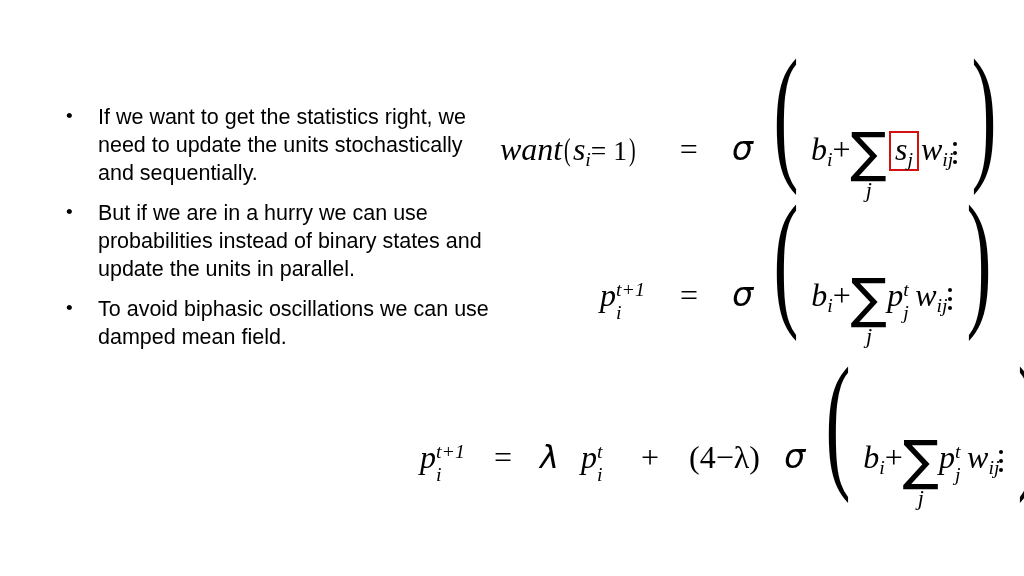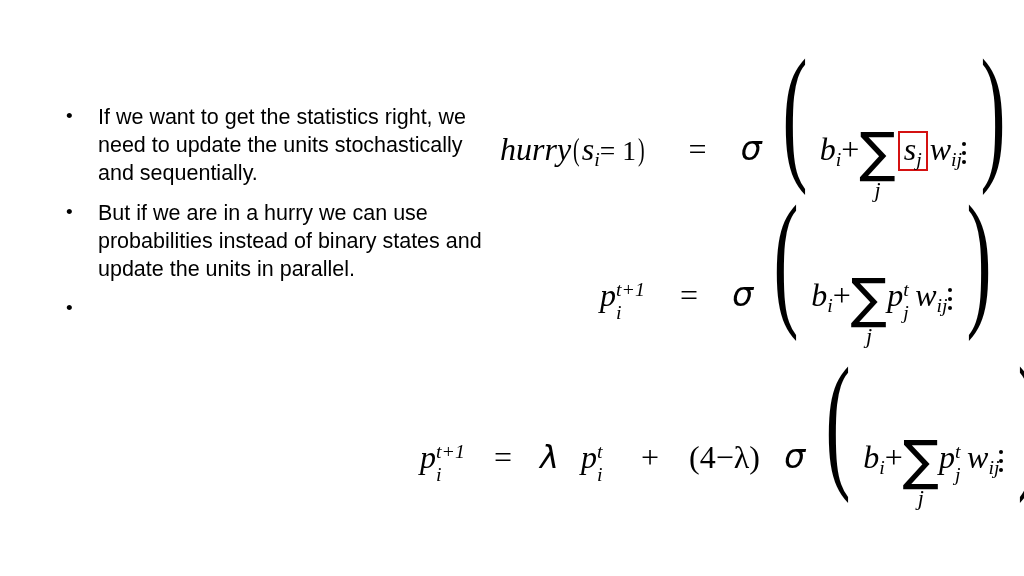--- a/index.html
+++ b/index.html
@@ -147,25 +147,26 @@
     <div class="bullet">
       <span class="dot">•</span>
       <span>If we want to get the statistics right, we need to update the units stochastically and sequentially.</span>
     </div>
     <div class="bullet">
       <span class="dot">•</span>
       <span>But if we are in a hurry we can use probabilities instead of binary states and update the units in parallel.</span>
     </div>
     <div class="bullet">
       <span class="dot">•</span>
+      <span>To avoid biphasic oscillations we can use damped mean field.</span>
     </div>
   </div>
 
   <div class="math eq1">
-    <span class="it">hurry</span><span class="paren up">(</span><span class="it">s</span><sub>i</sub><span class="up" style="font-size:0.86em">= 1</span><span class="paren up">)</span>
+    <span class="it">want</span><span class="paren up">(</span><span class="it">s</span><sub>i</sub><span class="up" style="font-size:0.86em">= 1</span><span class="paren up">)</span>
     <span style="display:inline-block;width:26px"></span>
     <span class="up">=</span>
     <span style="display:inline-block;width:18px"></span>
     <span class="sym" style="font-size:1.05em">σ</span>
     <span class="bigparen">(</span><span class="it">b</span><sub>i</sub><span class="up">+</span><span class="sumwrap"><span class="sigmabig">∑</span><span class="sumsub">j</span></span><span class="boxed"><span class="it">s</span><sub>j</sub></span><span class="it">w</span><sub>ij</sub><span class="colon-dots"><i style="top:0.18em"></i><i style="top:0.45em"></i><i style="top:0.72em"></i></span><span class="bigparen">)</span>
   </div>
 
   <div class="math eq2">
     <span class="it">p</span><span style="display:inline-block;position:relative;width:26px;vertical-align:baseline"><sup style="position:absolute;left:0;top:-0.85em;font-size:0.62em">t+1</sup><sub style="position:absolute;left:0;top:0.30em;font-size:0.62em">i</sub></span>
     <span style="display:inline-block;width:22px"></span>

